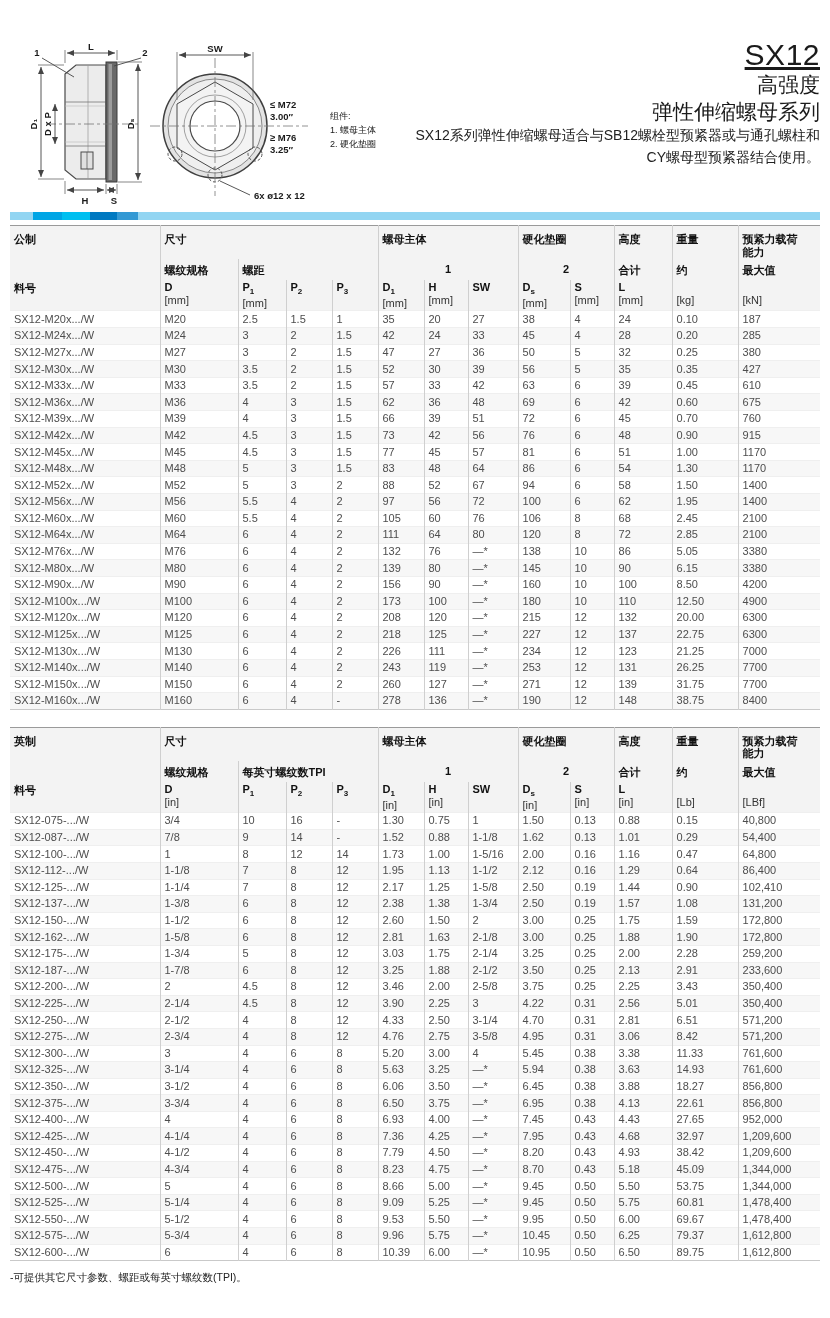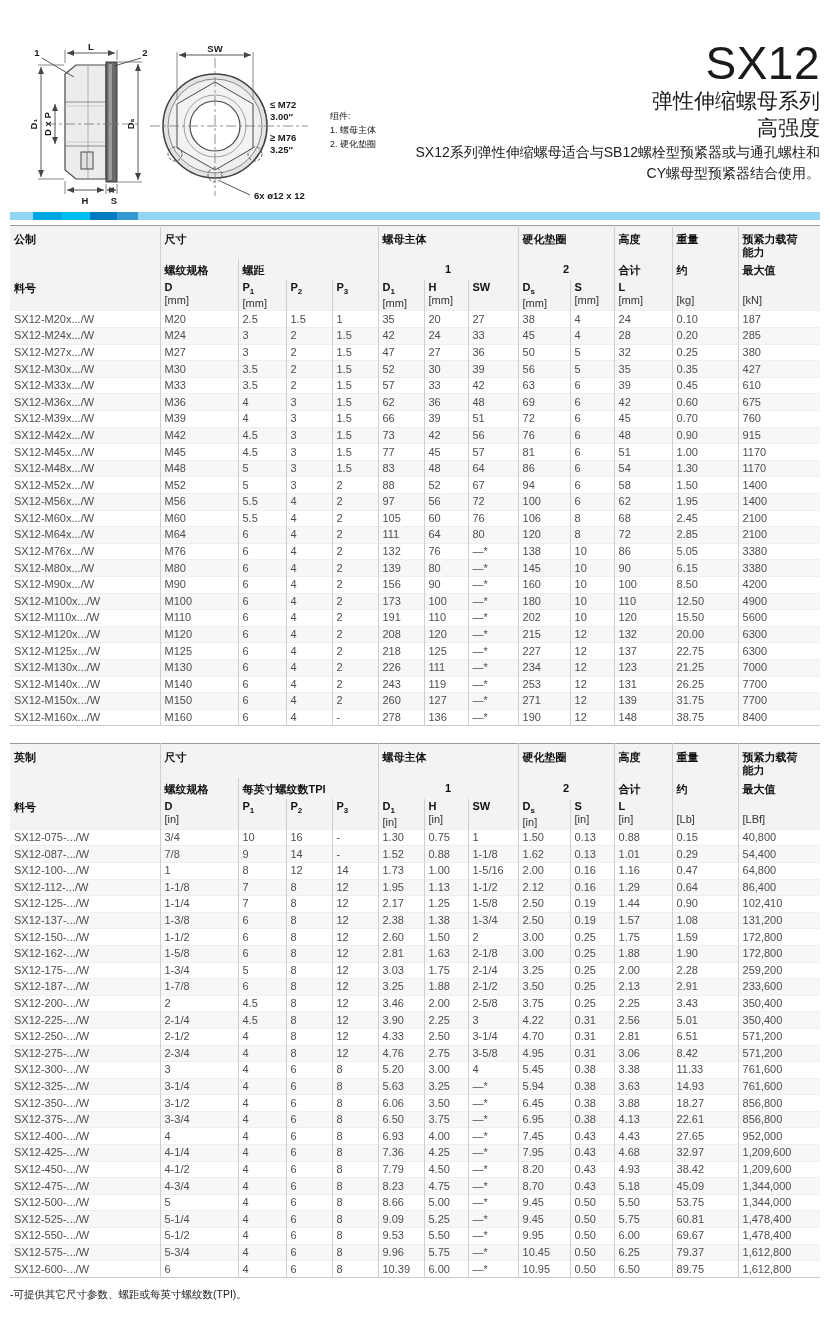--- a/index.html
+++ b/index.html
@@ -13,21 +13,21 @@
   .dimtxt{font-size:9.5px;font-weight:bold;}
   .smallb{font-size:9.5px;font-weight:bold;}
   .legendtxt{font-size:9px;fill:#333;}
   .cl{stroke:#777;stroke-width:.8;stroke-dasharray:10 3 3 3;fill:none;}
   .ext{stroke:#555;stroke-width:.7;}
   .ldr{stroke:#444;stroke-width:.9;}
   .dim{stroke:#444;stroke-width:.9;}
   .holes{stroke:#555;stroke-width:1;stroke-dasharray:3 2;fill:none;}
 
   .titleblock{position:absolute;right:10px;top:40px;text-align:right;}
-  .title{font-size:46px;font-weight:300;letter-spacing:.5px;line-height:1.02;}
+  .title{font-size:30px;font-weight:300;letter-spacing:.5px;line-height:1.02;text-decoration:underline;}
   .subtitle{font-size:21px;font-weight:400;line-height:1.3;}
   .desc{font-size:14px;color:#222;line-height:1.55;}
 
   
   .bar{position:relative;margin:0 10px;height:8px;background:var(--bar-base,#92d5f2);}
   .bar .seg{position:absolute;top:0;height:8px;}
   .seg1{left:23px;width:29px;background:var(--seg-1,#00a5e5);}
   .seg2{left:52px;width:28px;background:var(--seg-2,#00bff0);}
   .seg3{left:80px;width:27px;background:var(--seg-3,#0079c1);}
   .seg4{left:107px;width:21px;background:var(--seg-4,#3399d4);}
@@ -148,22 +148,22 @@
 
       <g>
         <text class="legendtxt" x="322" y="77">组件:</text>
         <text class="legendtxt" x="322" y="91">1. 螺母主体</text>
         <text class="legendtxt" x="322" y="105">2. 硬化垫圈</text>
       </g>
     </svg>
 
     <div class="titleblock">
       <div class="title">SX12</div>
+      <div class="subtitle">高强度</div>
       <div class="subtitle">弹性伸缩螺母系列</div>
-      <div class="subtitle">高强度</div>
       <div class="desc">
         <div>SX12系列弹性伸缩螺母适合与SB12螺栓型预紧器或与通孔螺柱和</div>
         <div>CY螺母型预紧器结合使用。</div>
       </div>
     </div>
   </div>
 
   <div class="bar">
     <div class="seg seg1"></div>
     <div class="seg seg2"></div>
@@ -529,35 +529,20 @@
             <td>173</td>
             <td>100</td>
             <td>—*</td>
             <td>180</td>
             <td>10</td>
             <td>110</td>
             <td>12.50</td>
             <td>4900</td>
           </tr>
           <tr>
-            <td>SX12-M110x.../W</td>
-            <td>M110</td>
-            <td>6</td>
-            <td>4</td>
-            <td>2</td>
-            <td>191</td>
-            <td>110</td>
-            <td>—*</td>
-            <td>202</td>
-            <td>10</td>
-            <td>120</td>
-            <td>15.50</td>
-            <td>5600</td>
-          </tr>
-          <tr>
             <td>SX12-M120x.../W</td>
             <td>M120</td>
             <td>6</td>
             <td>4</td>
             <td>2</td>
             <td>208</td>
             <td>120</td>
             <td>—*</td>
             <td>215</td>
             <td>12</td>

